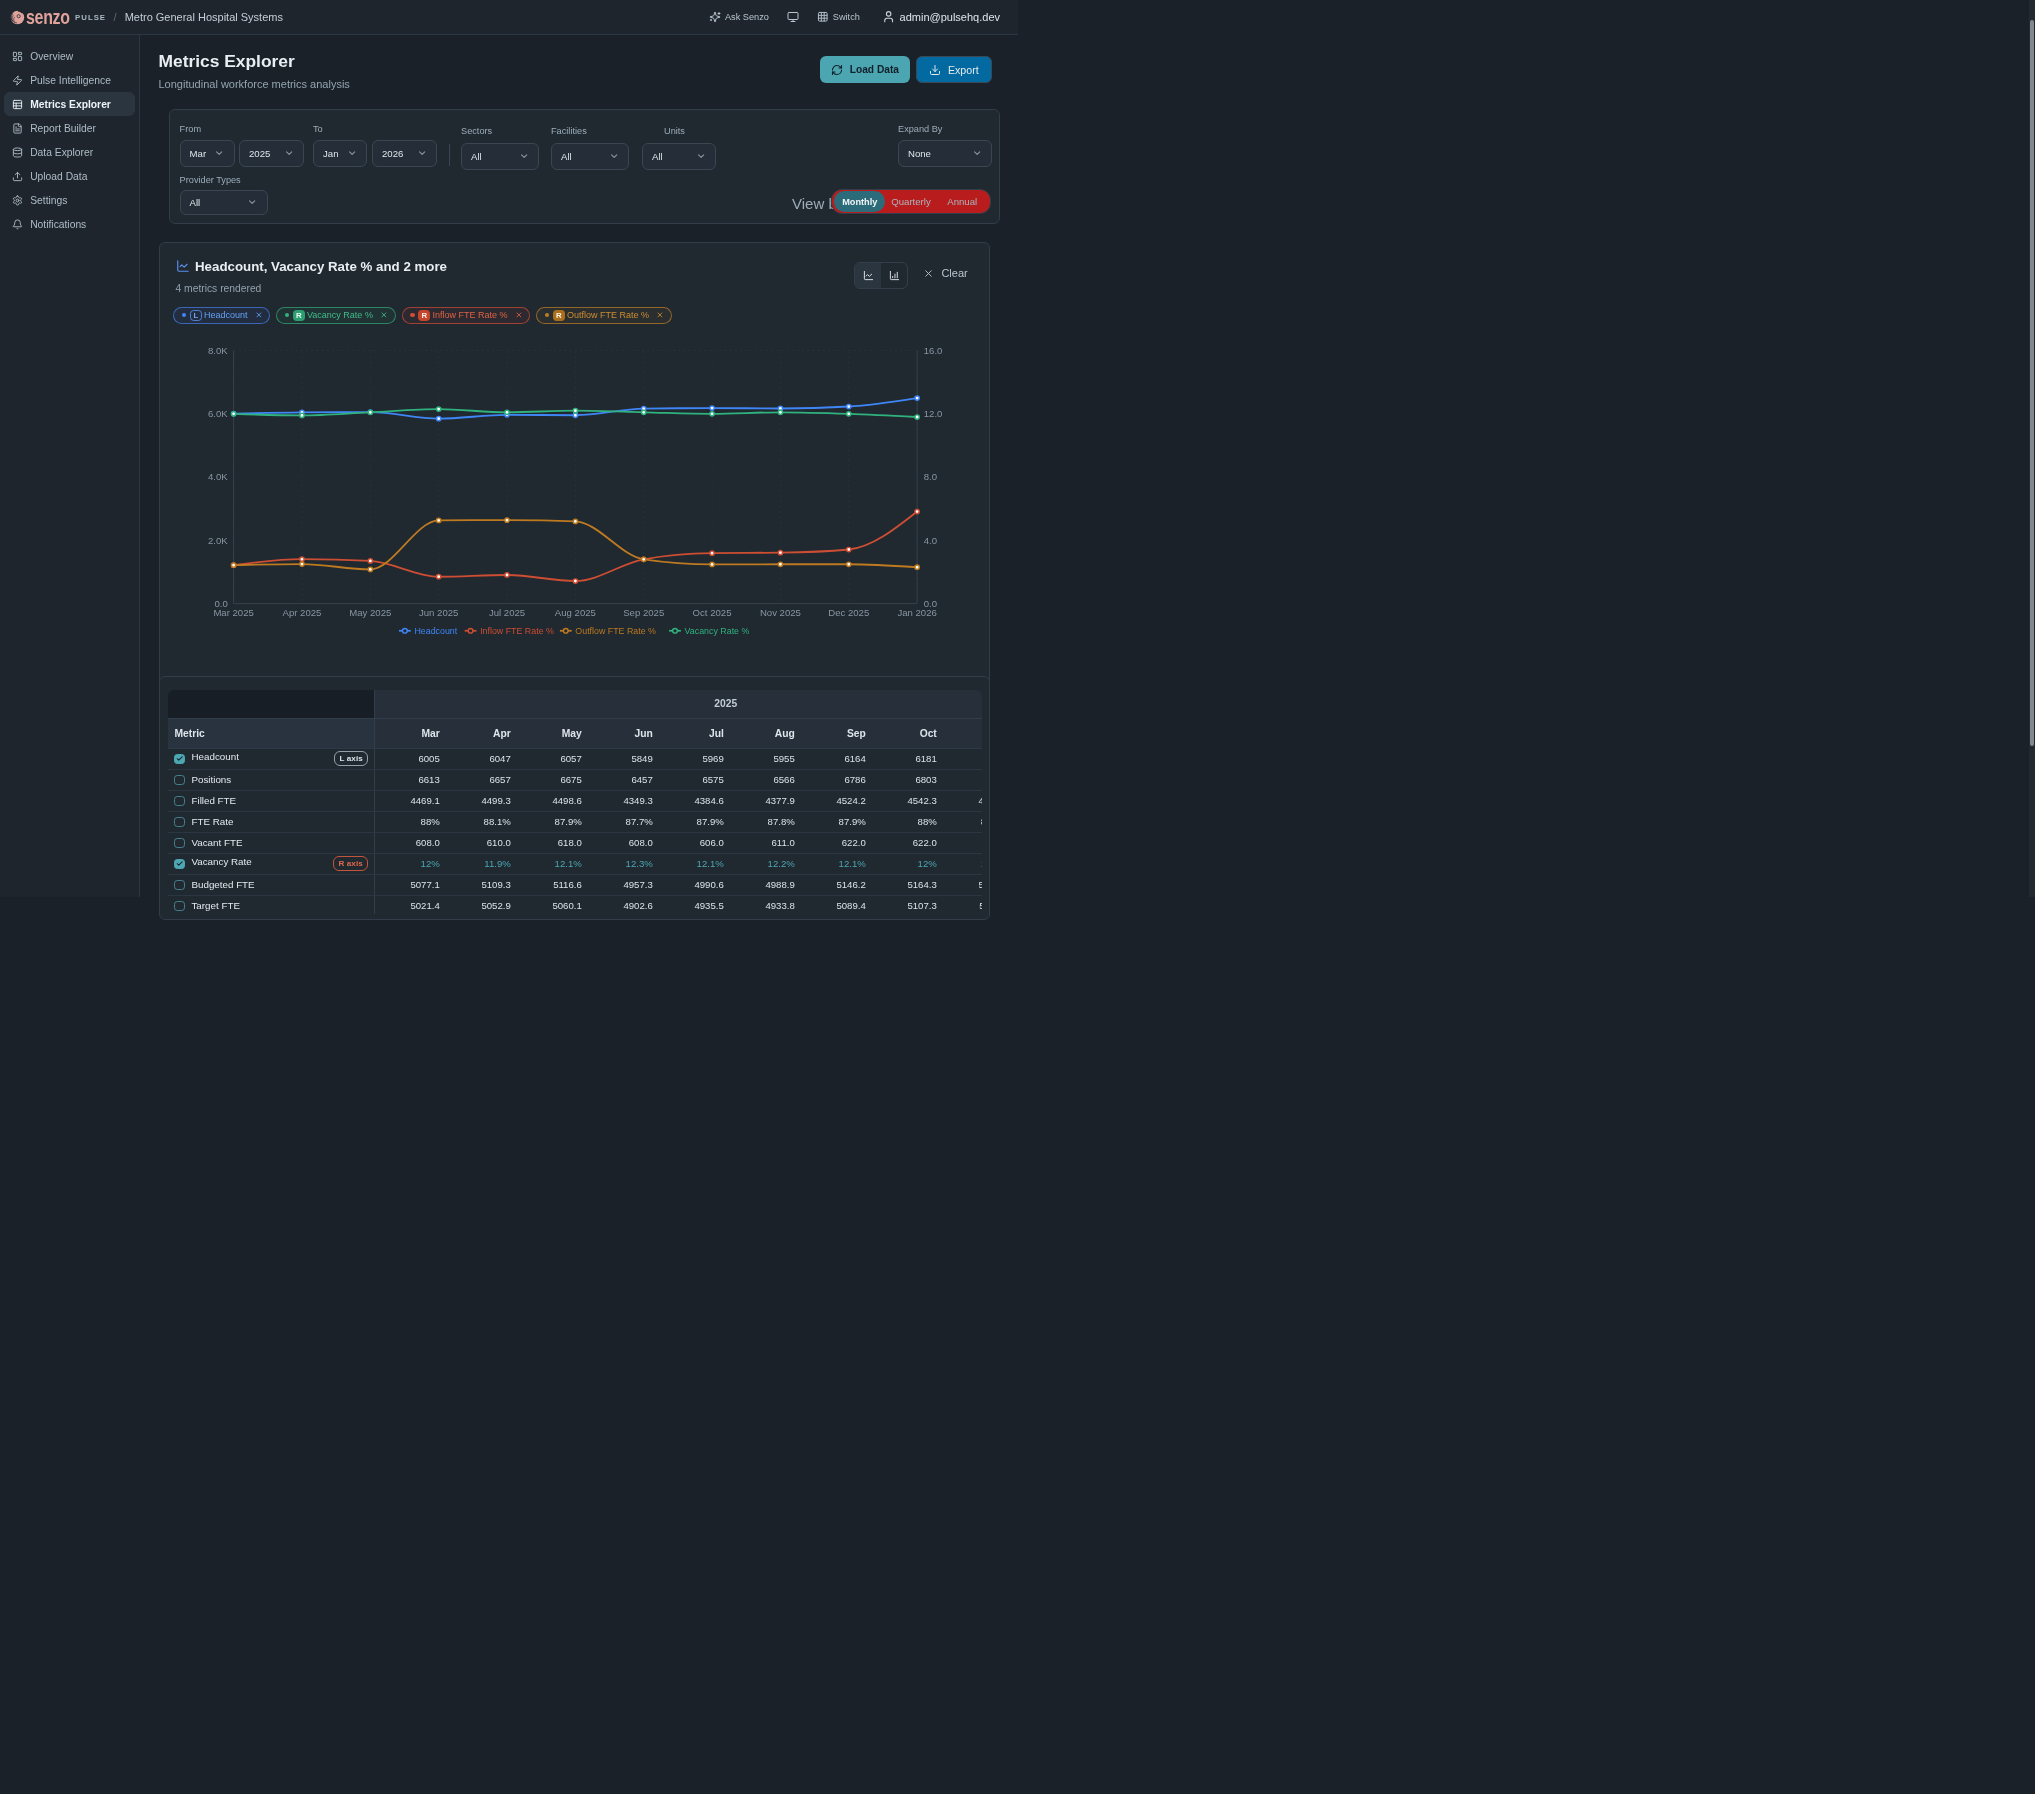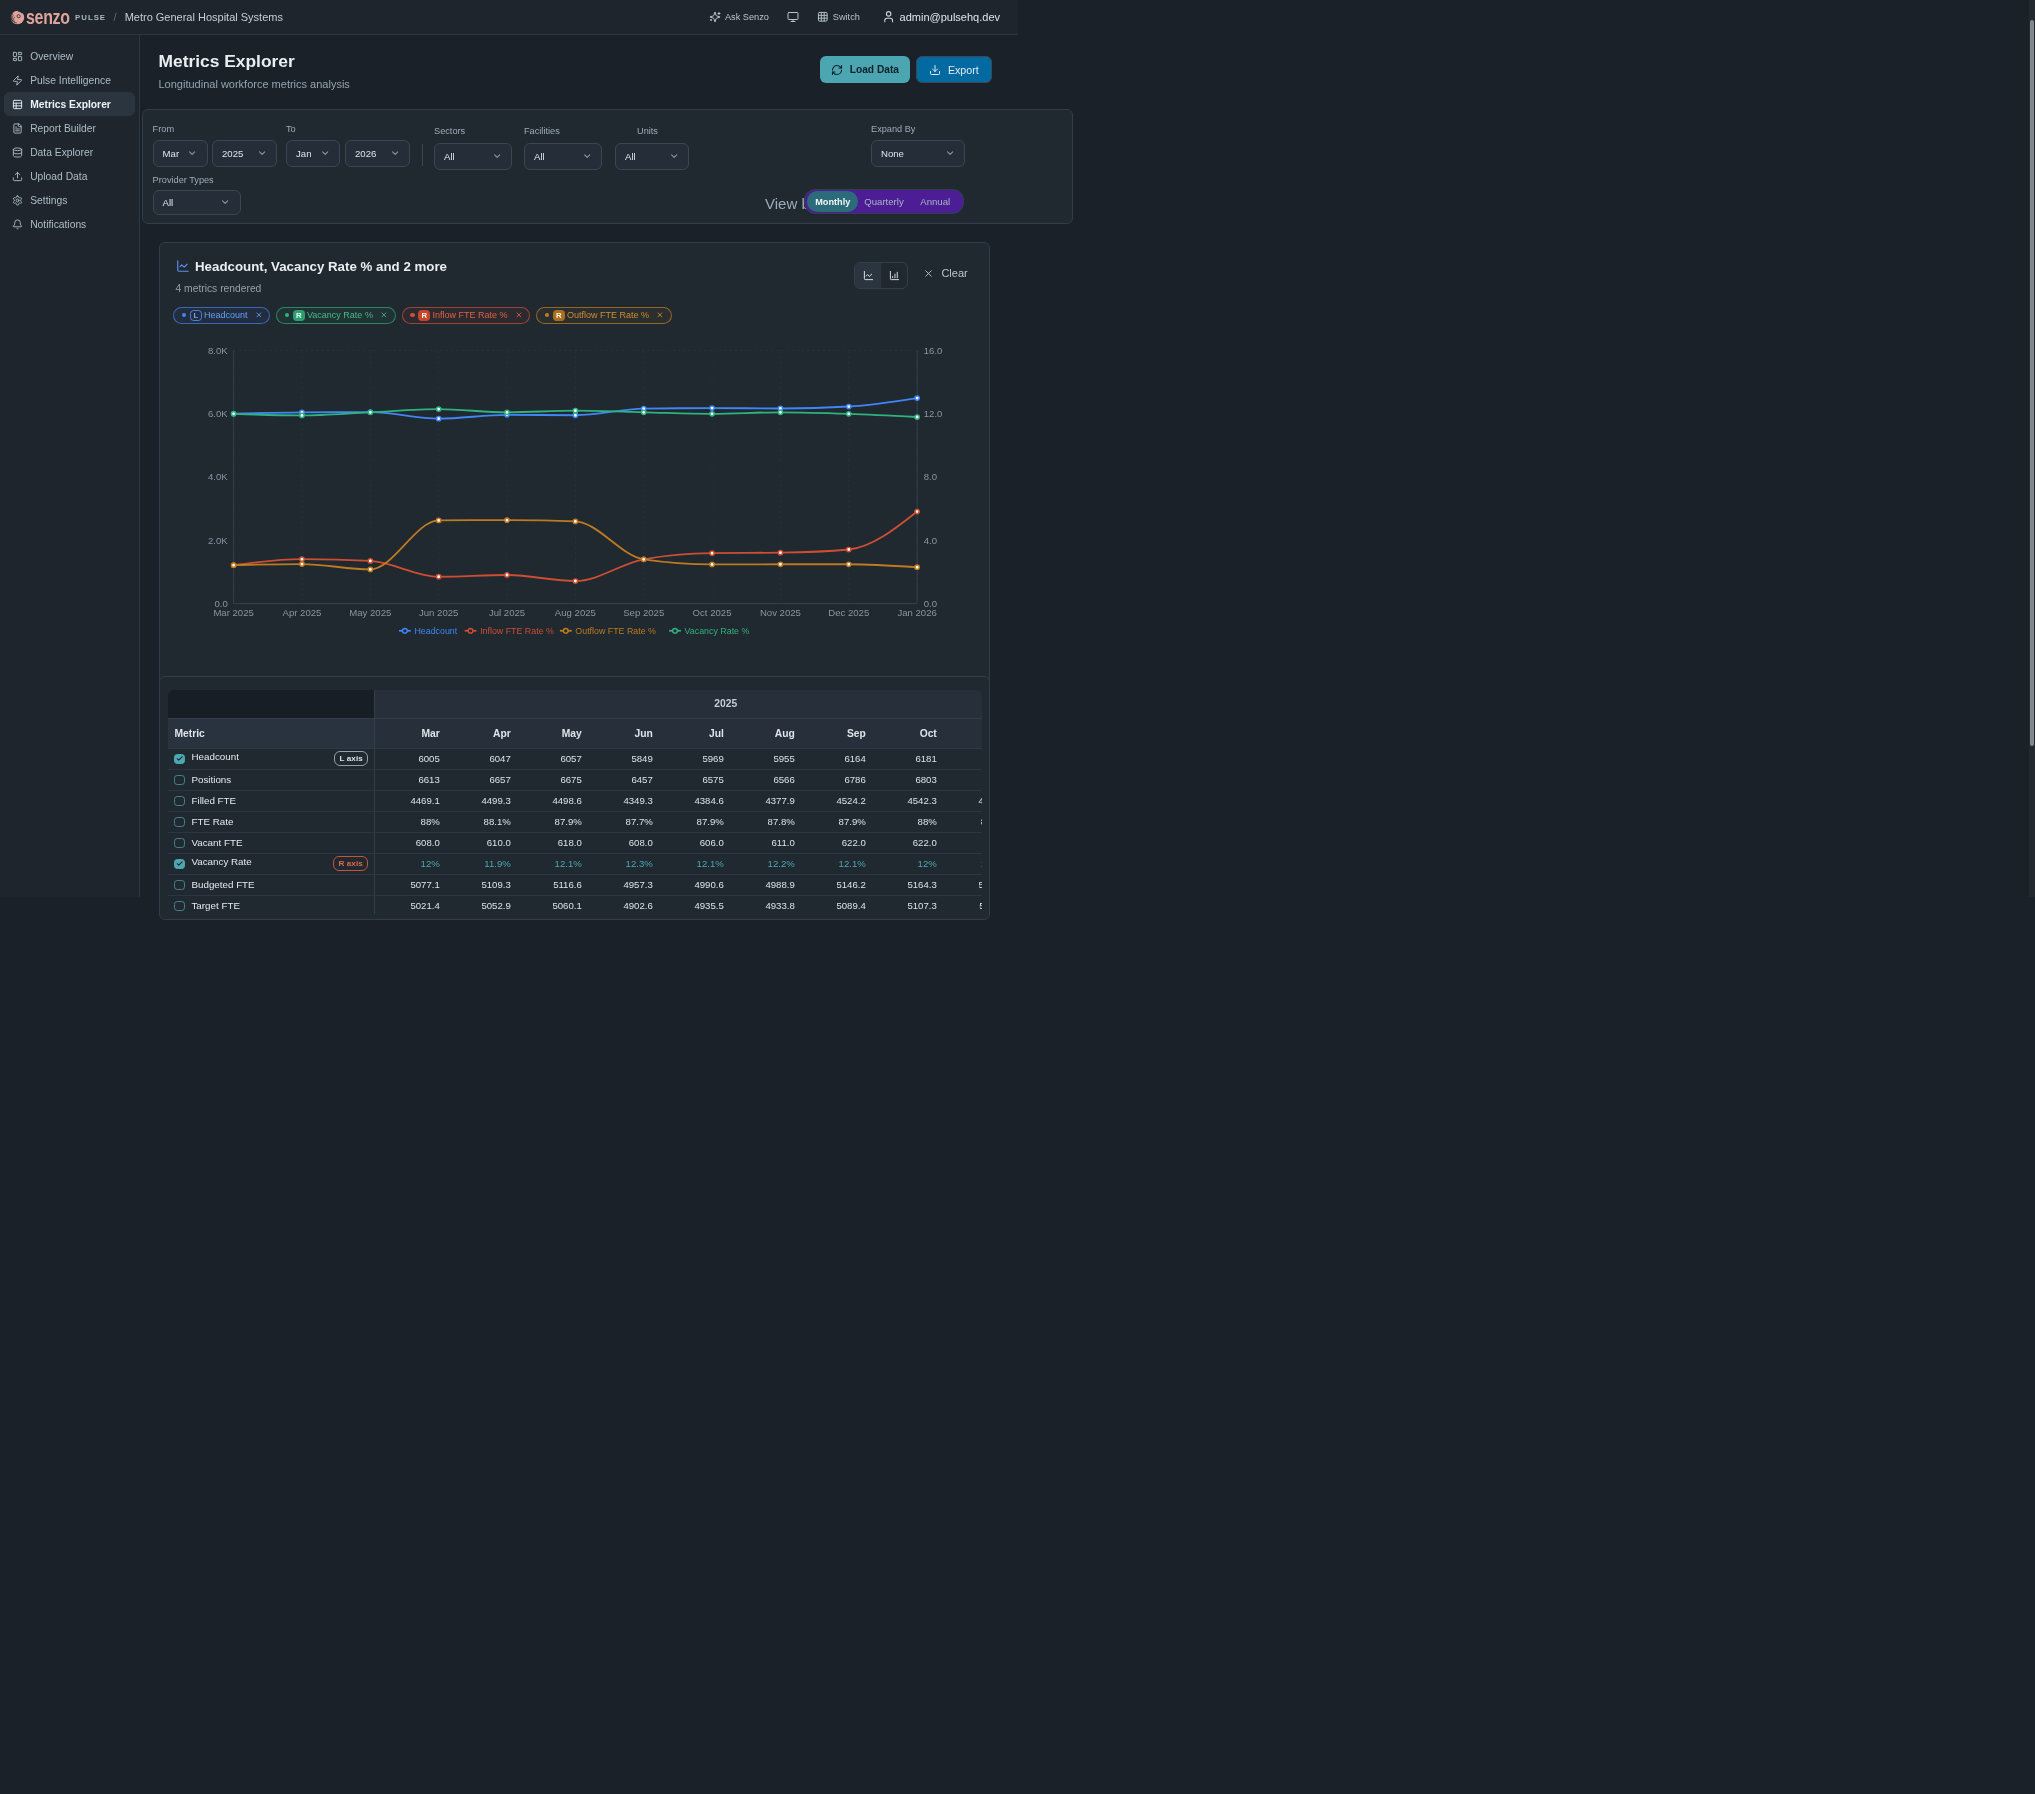--- a/index.html
+++ b/index.html
@@ -25,27 +25,27 @@
 .nav-item.active { background:#2a3540; color:#eef3f6; font-weight:bold; }
 .nav-item svg { flex:0 0 auto; }
 
 
 .pg-title { position:absolute; left:18.5px; top:16px; font-size:17.4px; font-weight:bold; color:#e9eef2; }
 .pg-sub { position:absolute; left:18.5px; top:43px; font-size:11px; color:#93a5b1; }
 .btn-load { position:absolute; left:680px; top:21.4px; width:90px; height:27px; background:#4ba6b1; border-radius:6px; display:flex; align-items:center; justify-content:center; gap:6.7px; color:#10202a; font-size:10.2px; font-weight:bold; }
 .btn-export { position:absolute; left:776px; top:21.4px; width:76px; height:27px; background:#0369a1; border:0.7px solid #3a4956; border-radius:6px; display:flex; align-items:center; justify-content:center; gap:6.7px; color:#e4eaee; font-size:10.7px; }
 
 
-.filter-card { left:2px; top:74px; width:931px; height:115px; }
+.filter-card { left:29px; top:74px; width:831px; height:115px; }
 .flabel { position:absolute; font-size:9.2px; color:#9cadb9; }
 .sel { position:absolute; height:27px; background:#252e38; border:0.7px solid #3a4652; border-radius:6px; display:flex; align-items:center; justify-content:space-between; padding:0 9px; color:#dde5ea; font-size:9.6px; }
 .sel .chev { color:#8b9aa5; }
 .vdiv { position:absolute; left:279px; top:34px; width:0.7px; height:22px; background:#3a4652; }
 .viewby { position:absolute; left:622px; top:85px; font-size:15px; color:#9cadb9; }
-.seg { position:absolute; left:661px; top:79px; width:160px; height:25px; background:#4c1d95; border:0.7px solid #323f4b; border-radius:11px; display:flex; align-items:center; padding:0 2.2px; }
+.seg { position:absolute; left:661px; top:79px; width:160px; height:25px; background:#b91c1c; border:0.7px solid #323f4b; border-radius:11px; display:flex; align-items:center; padding:0 2.2px; }
 .seg .pill { height:21px; display:flex; align-items:center; justify-content:center; border-radius:10.3px; font-size:9.6px; }
 .seg .on { width:52px; background:#2c6b79; color:#f0f6f8; font-weight:bold; font-size:9.2px; }
 .seg .off { width:52px; color:#a7b6c0; }
 
 
 .chart-card { left:19px; top:207px; width:831px; height:495px; }
 .cc-icon { position:absolute; left:15.5px; top:16.3px; }
 .cc-title { position:absolute; left:35px; top:16.3px; font-size:13.3px; font-weight:bold; color:#e9eef2; }
 .cc-sub { position:absolute; left:15.5px; top:40px; font-size:10.3px; color:#91a2ae; }
 .toggle { position:absolute; left:694px; top:19px; width:54px; height:27px; border:0.7px solid #323f4b; border-radius:6px; display:flex; overflow:hidden; }

